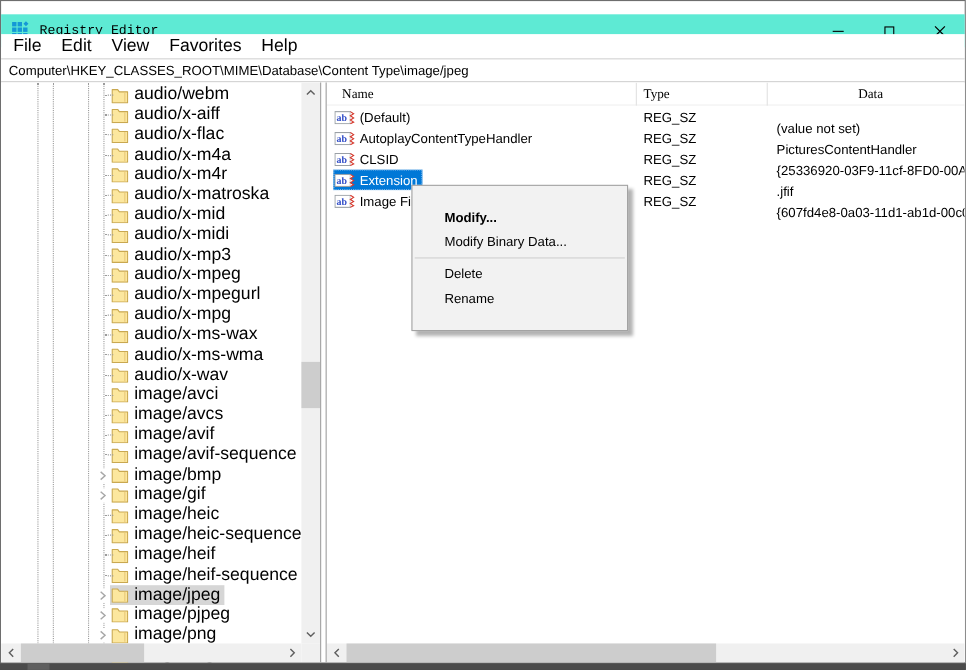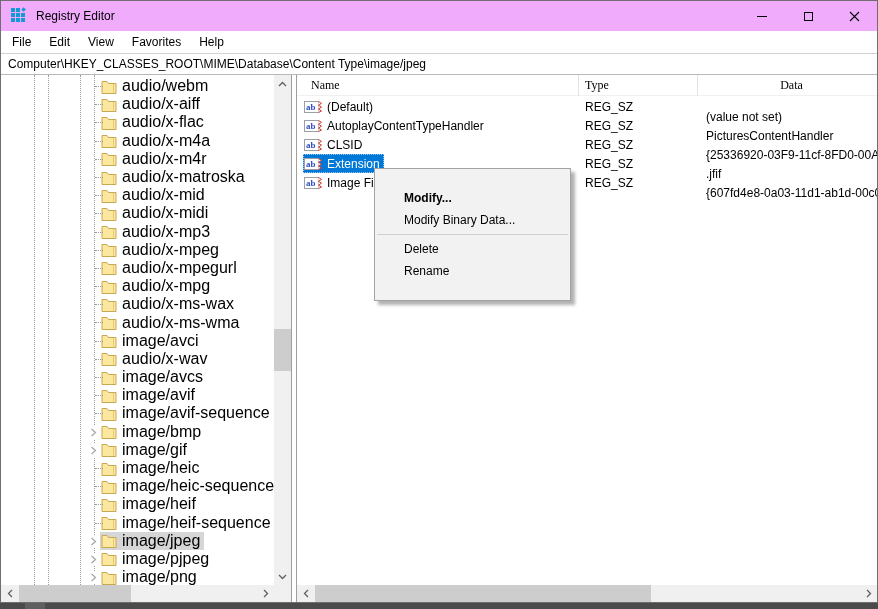--- a/index.html
+++ b/index.html
@@ -9,30 +9,30 @@
     font-family:"Liberation Sans", sans-serif;
     background:#4b4b4b;
   }
   .screen { position:relative; width:878px; height:609px; background:#4b4b4b; }
 
   
   .window {
     position:absolute; left:0; top:0; width:878px; height:603px;
     background:#fff; border:1px solid #6e6e6e;
   }
-  .titlebar { position:absolute; left:0; top:0; right:0; height:30px; background:#f0abfc; display:flex; align-items:center; }
+  .titlebar { position:absolute; left:0; top:12px; right:0; height:30px; background:#5eead4; display:flex; align-items:center;font-family:Liberation Mono, monospace; }
   .app-icon { margin-left:9px; width:18px; height:18px; flex:0 0 auto; }
   .title { margin-left:8px; font-size:12px; color:#000; }
   .win-controls { position:absolute; right:0; top:0; height:30px; display:flex; }
   .ctrl { width:46px; height:30px; display:flex; align-items:center; justify-content:center; }
   .glyph-min { width:10px; height:1px; background:#000; display:block; }
   .glyph-max { width:9px; height:9px; border:1px solid #000; display:block; }
 
   .menubar { position:absolute; left:0; top:30px; right:0; height:22px; display:flex; align-items:center; padding-left:2px; background:#fff; }
-  .menu-item { font-size:12px; color:#000; padding:3px 9px; }
+  .menu-item { font-size:16px; color:#000; padding:3px 9px; }
 
   .addressbar {
     position:absolute; left:0; top:52px; right:0; height:22px;
     border-top:1px solid #d2d2d2; border-bottom:1px solid #b9b9b9;
     font-size:12px; line-height:20px; padding-left:7px; color:#000;
     white-space:nowrap; overflow:hidden; background:#fff;
   }
 
   .body { position:absolute; left:0; top:74px; right:0; bottom:0; background:#fff; }
 
@@ -323,33 +323,33 @@
             </div>
             <div class="tree-row">
               <span class="stub"></span>
               <span class="hl">
                 <span class="folder">
                   <svg width="16" height="15" viewBox="0 0 16 15">
                     <path d="M1 2.5 h5 l1.5 2 H15 v10 H1 z" fill="#fce79e" stroke="#c9a850" stroke-linejoin="round"></path>
                     <path d="M12.5 5 V13.5" stroke="#e8c878"></path>
                   </svg>
                 </span>
+                <span class="tree-lbl">audio/x-wav</span>
+              </span>
+            </div>
+            <div class="tree-row">
+              <span class="stub"></span>
+              <span class="hl">
+                <span class="folder">
+                  <svg width="16" height="15" viewBox="0 0 16 15">
+                    <path d="M1 2.5 h5 l1.5 2 H15 v10 H1 z" fill="#fce79e" stroke="#c9a850" stroke-linejoin="round"></path>
+                    <path d="M12.5 5 V13.5" stroke="#e8c878"></path>
+                  </svg>
+                </span>
                 <span class="tree-lbl">image/avci</span>
-              </span>
-            </div>
-            <div class="tree-row">
-              <span class="stub"></span>
-              <span class="hl">
-                <span class="folder">
-                  <svg width="16" height="15" viewBox="0 0 16 15">
-                    <path d="M1 2.5 h5 l1.5 2 H15 v10 H1 z" fill="#fce79e" stroke="#c9a850" stroke-linejoin="round"></path>
-                    <path d="M12.5 5 V13.5" stroke="#e8c878"></path>
-                  </svg>
-                </span>
-                <span class="tree-lbl">audio/x-wav</span>
               </span>
             </div>
             <div class="tree-row">
               <span class="stub"></span>
               <span class="hl">
                 <span class="folder">
                   <svg width="16" height="15" viewBox="0 0 16 15">
                     <path d="M1 2.5 h5 l1.5 2 H15 v10 H1 z" fill="#fce79e" stroke="#c9a850" stroke-linejoin="round"></path>
                     <path d="M12.5 5 V13.5" stroke="#e8c878"></path>
                   </svg>

